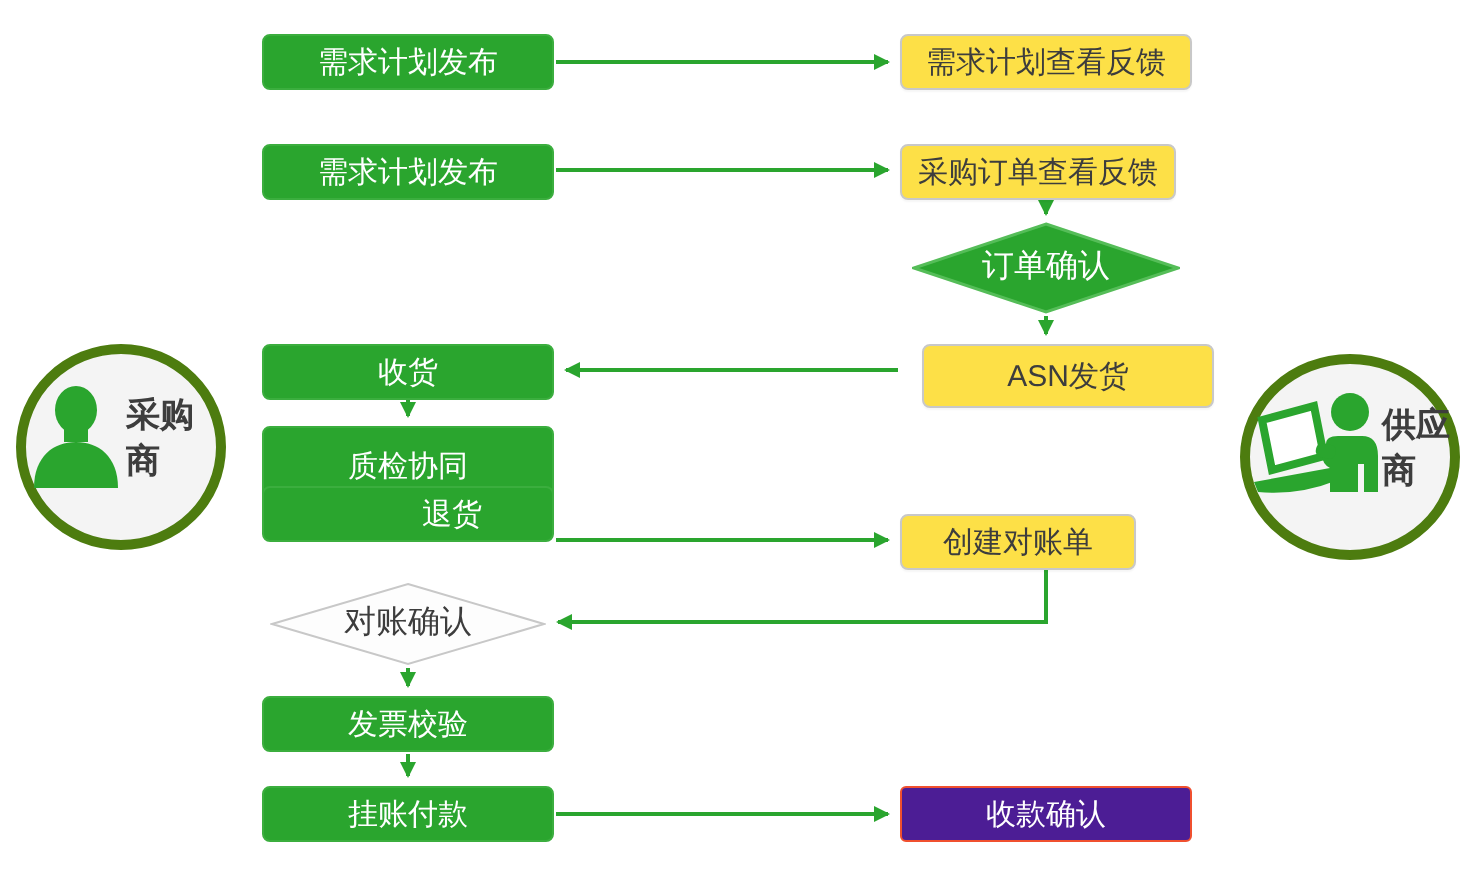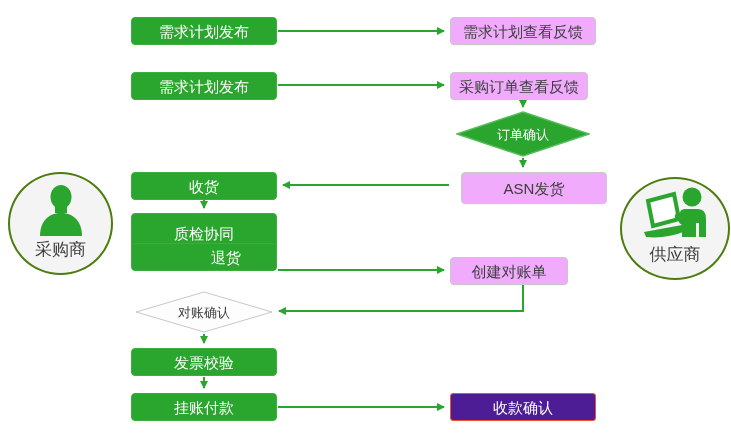--- a/index.html
+++ b/index.html
@@ -8,39 +8,39 @@
     font-family:"Liberation Sans","DejaVu Sans",sans-serif;
   }
   .node{
     position:absolute;display:flex;align-items:center;justify-content:center;
     box-sizing:border-box;font-size:15px;line-height:1;white-space:nowrap;
   }
   .node.green{
     background:#2aa52e;color:#fff;border:1px solid #3bae3e;border-radius:4px;
   }
   .node.white{
-    background:#f0abfc;color:#3d3d3d;border:1px solid #c8c8c8;border-radius:4px;
+    background:#fde047;color:#3d3d3d;border:1px solid #c8c8c8;border-radius:4px;
     box-shadow:0 1px 1px rgba(0,0,0,0.04);
   }
   .node.red{
     background:#4c1d95;color:#fff;border:1px solid #f0502f;border-radius:3px;
   }
   .diamond{position:absolute;}
   .diamond svg{display:block;}
   .diamond .dlabel{
     position:absolute;left:0;top:0;width:100%;height:100%;
     display:flex;align-items:center;justify-content:center;
-    font-size:13px;line-height:1;white-space:nowrap;
+    font-size:16px;line-height:1;white-space:nowrap;
   }
   .diamond.green-d .dlabel{color:#fff;}
   .diamond.white-d .dlabel{color:#3d3d3d;}
   .actor{
-    position:absolute;border-radius:50%;background:#f4f4f4;border:2px solid #4d7c0f;
-    display:flex;flex-direction:column;align-items:center;justify-content:flex-end;
-    box-sizing:border-box;padding-bottom:12px;
+    position:absolute;border-radius:50%;background:#f4f4f4;border:5px solid #4d7c0f;
+    display:flex;flex-direction:row;align-items:center;justify-content:flex-end;
+    box-sizing:border-box;padding-bottom:12px;font-weight:bold;
   }
   .actor .alabel{font-size:17px;color:#3d3d3d;margin-top:2px;}
   .actor .aicon{line-height:0;}
   .connectors{position:absolute;left:0;top:0;pointer-events:none;}
 </style>
 </head>
 <body>
 
 <div class="canvas">
 

